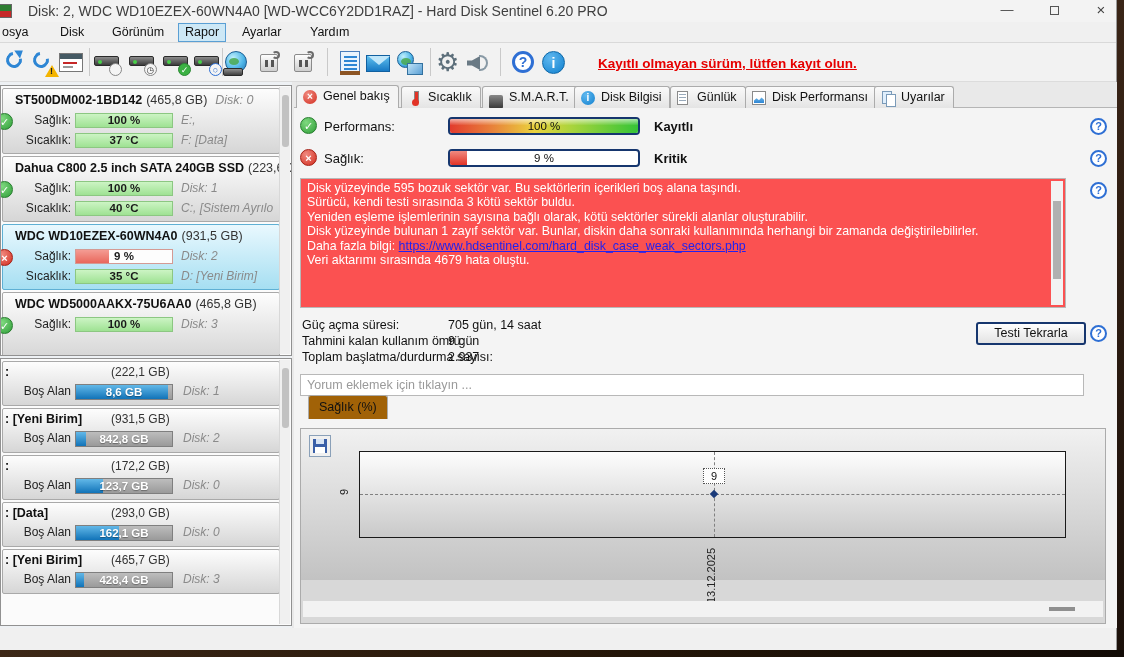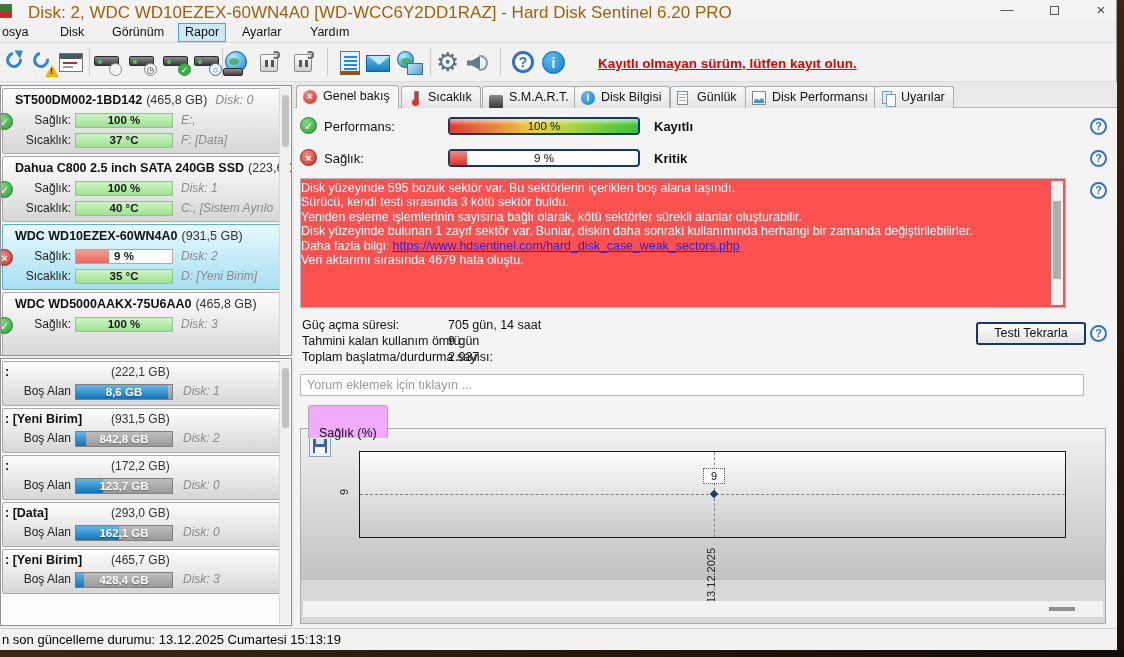--- a/index.html
+++ b/index.html
@@ -10,21 +10,21 @@
     background:linear-gradient(180deg,#3a2517,#1b100a); }
   .edge-bottom { position:absolute; left:0; top:650px; width:1124px; height:7px;
     background:linear-gradient(90deg,#3d2817,#241608 55%,#120b06); }
   .window { position:absolute; left:0; top:0; width:1117px; height:650px;
     background:#f0f0f0; border-right:1px solid #9a9a9a; }
 
   
   .titlebar { position:absolute; left:0; top:0; width:100%; height:22px; background:#f3f3f3; }
   .app-icon { position:absolute; left:-6px; top:4px; width:18px; height:14px;
     background:linear-gradient(180deg,#2e7d32 0 50%,#c62828 50% 100%); border:1px solid #666; }
-  .title-text { position:absolute; left:28px; top:3px; font-size:17px; color:#a16207; white-space:nowrap; }
+  .title-text { position:absolute; left:28px; top:3px; font-size:14px; color:#404040; white-space:nowrap; }
   .win-btn { position:absolute; top:0; width:46px; height:22px; text-align:center; line-height:20px;
     color:#444; font-size:13px; }
   .win-min { left:984px; }
   .win-max { left:1031px; }
   .win-max .box { display:inline-block; width:9px; height:9px; border:1px solid #555; margin-top:6px; }
   .win-close { left:1078px; font-size:15px; }
 
   
   .menubar { position:absolute; left:0; top:22px; width:100%; height:21px; background:#f0f0f0;
     border-bottom:1px solid #d9d9d9; font-size:12.5px; color:#111; }
@@ -165,36 +165,36 @@
   .meter .fill { position:absolute; left:0; top:0; bottom:0; }
   .meter.grad .fill { background:linear-gradient(90deg,#e23b2e,#e8803a 22%,#ead23e 45%,#a8d43c 65%,#35c437); }
   .meter.redfill .fill { background:linear-gradient(180deg,#f08a80,#e23326); }
   .meter .shine { position:absolute; left:0; right:0; top:0; height:45%; background:linear-gradient(180deg,rgba(255,255,255,.6),rgba(255,255,255,.05)); }
   .meter .txt { position:absolute; left:0; right:0; text-align:center; font-size:11.5px; color:#111; line-height:14px; z-index:2; }
   .ov-row .status { position:absolute; left:360px; top:2px; font-size:13px; font-weight:bold; color:#111; }
   .help-sm { position:absolute; width:17px; height:17px; border-radius:50%; background:#fff;
     border:2.5px solid #2e6fd4; color:#2e6fd4; font-weight:bold; font-size:11px; text-align:center; line-height:12px; }
 
   .warnbox { position:absolute; left:6px; top:70px; width:766px; height:130px; background:#fb5151;
-    border:1px solid #b8b8b8; color:#fff; font-size:12.4px; line-height:14.4px; padding:2px 18px 2px 0; }
+    border:1px solid #b8b8b8; color:#fff; font-size:12.4px; line-height:14.4px; padding:2px 18px 2px 6px; }
   .warnbox a { color:#2222ee; }
   .warn-scroll { position:absolute; right:2px; top:2px; bottom:2px; width:12px; background:#f2f2f2; }
   .warn-scroll .thumb { position:absolute; left:2px; top:20px; width:8px; height:78px; background:#b0b0b0; }
 
   .stat-row { position:absolute; left:8px; width:500px; height:16px; font-size:12.5px; color:#111; }
   .stat-row .val { position:absolute; left:146px; font-weight:normal; }
   .retest-btn { position:absolute; left:682px; top:214px; width:110px; height:23px;
     background:linear-gradient(180deg,#fefefe,#e3e3e3); border:2px solid #16366e; border-radius:3px;
     font-size:12.5px; text-align:center; line-height:19px; color:#111; }
   .comment { position:absolute; left:6px; top:266px; width:784px; height:22px; background:#fff;
     border:1px solid #b8b8b8; font-size:12.5px; color:#999; padding:0 6px;
     font-family:"Liberation Sans","DejaVu Sans",sans-serif; }
   .comment::placeholder { color:#9a9a9a; }
 
-  .chart-tab { position:absolute; left:14px; top:297px; height:24px; padding:16px 10px; background:#f0abfc;
+  .chart-tab { position:absolute; left:14px; top:287px; height:24px; padding:0 10px; background:#a16207;
     border:1px solid #ababab; border-bottom:none; border-radius:3px 3px 0 0; font-size:12.5px; line-height:23px; color:#111; z-index:3; }
   .chart-panel { position:absolute; left:6px; top:320px; width:806px; height:196px;
     background:linear-gradient(180deg,#f1f1f1,#c2c2c2 78%,#d8d8d8 78%); border:1px solid #ababab; }
   .save-btn { position:absolute; left:8px; top:6px; width:22px; height:22px; background:#f0f0f0; border:1px solid #8aa0b8; }
   .save-btn .fd { position:absolute; left:3px; top:3px; width:14px; height:14px; background:#3a5fa8; }
   .save-btn .fd:before { content:""; position:absolute; left:3px; top:0; width:8px; height:5px; background:#d8e4f4; }
   .save-btn .fd:after { content:""; position:absolute; left:2px; bottom:0; width:10px; height:6px; background:#fff; }
   .plot { position:absolute; left:58px; top:22px; width:707px; height:87px;
     background:linear-gradient(180deg,#fdfdfd,#c9c9c9); border:1px solid #1a1a1a; }
   .hline { position:absolute; left:0; right:0; top:42px; border-top:1px dashed #808080; }
@@ -567,18 +567,17 @@
             <div class="xtick">13.12.2025</div>
             <div class="hscroll">
                 <span class="thumb"></span>
               </div>
           </div>
 
         </div>
       </div>
     </div>
 
-    <div class="statusbar">n son güncelleme durumu: 13.12.2025 Cumartesi 15:13:19</div>
   </div>
 
   <div class="edge-right"></div>
   <div class="edge-bottom"></div>
 </div>
 
 </body></html>

